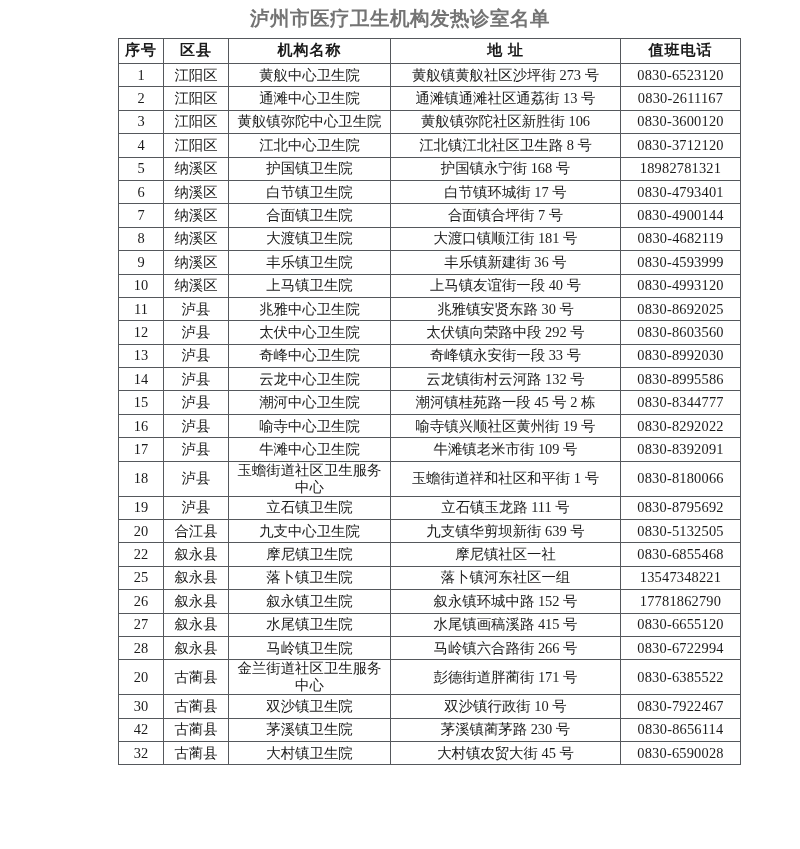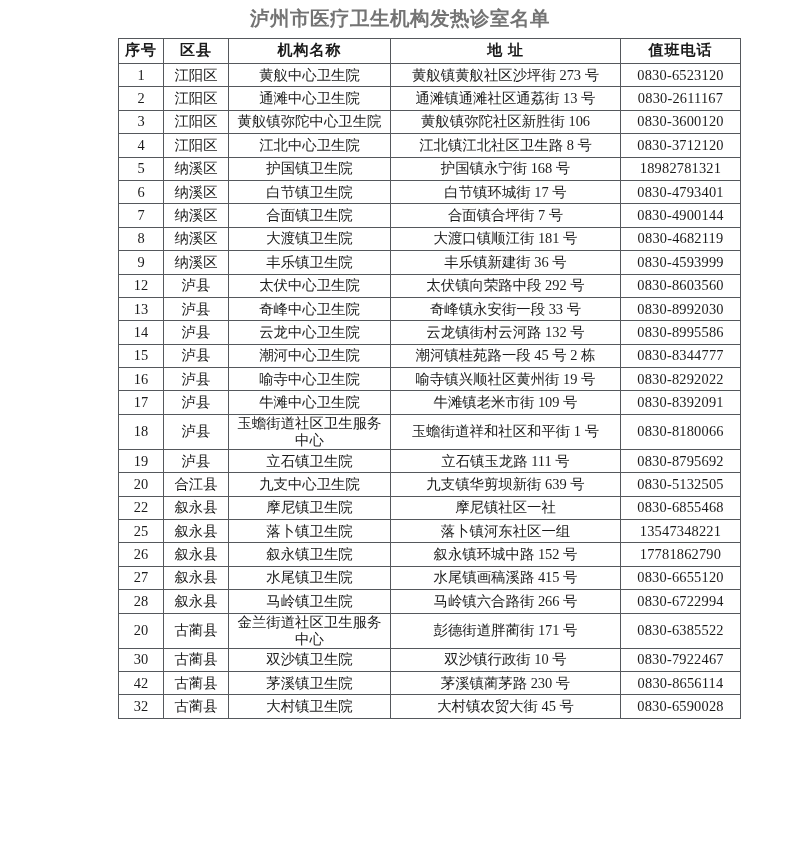--- a/index.html
+++ b/index.html
@@ -160,20 +160,34 @@
             <td class="c-phone">0830-4682119</td>
           </tr>
           <tr>
             <td class="c-no">9</td>
             <td class="c-dist">纳溪区</td>
             <td class="c-inst">丰乐镇卫生院</td>
             <td class="c-addr">丰乐镇新建街 36 号</td>
             <td class="c-phone">0830-4593999</td>
           </tr>
           <tr>
+            <td class="c-no">10</td>
+            <td class="c-dist">纳溪区</td>
+            <td class="c-inst">上马镇卫生院</td>
+            <td class="c-addr">上马镇友谊街一段 40 号</td>
+            <td class="c-phone">0830-4993120</td>
+          </tr>
+          <tr>
+            <td class="c-no">11</td>
+            <td class="c-dist">泸县</td>
+            <td class="c-inst">兆雅中心卫生院</td>
+            <td class="c-addr">兆雅镇安贤东路 30 号</td>
+            <td class="c-phone">0830-8692025</td>
+          </tr>
+          <tr>
             <td class="c-no">12</td>
             <td class="c-dist">泸县</td>
             <td class="c-inst">太伏中心卫生院</td>
             <td class="c-addr">太伏镇向荣路中段 292 号</td>
             <td class="c-phone">0830-8603560</td>
           </tr>
           <tr>
             <td class="c-no">13</td>
             <td class="c-dist">泸县</td>
             <td class="c-inst">奇峰中心卫生院</td>

